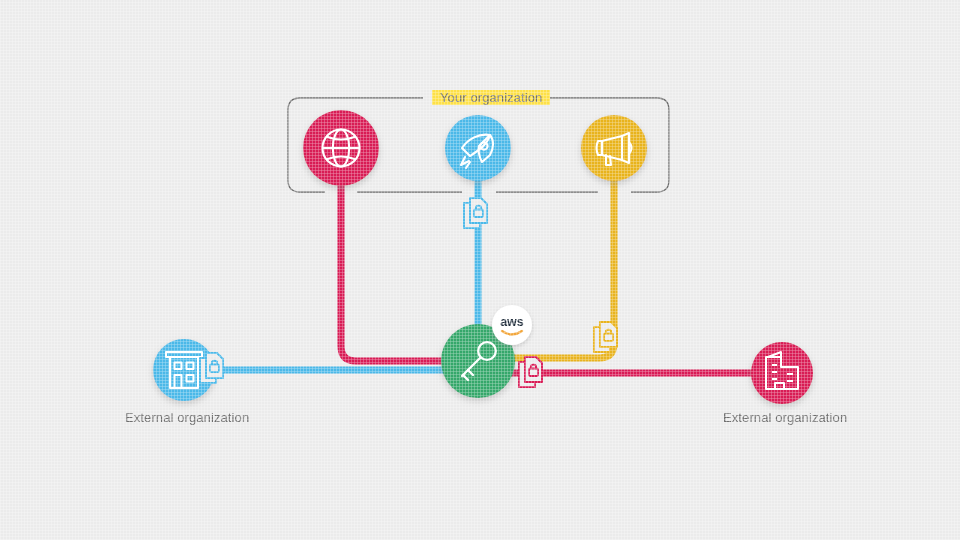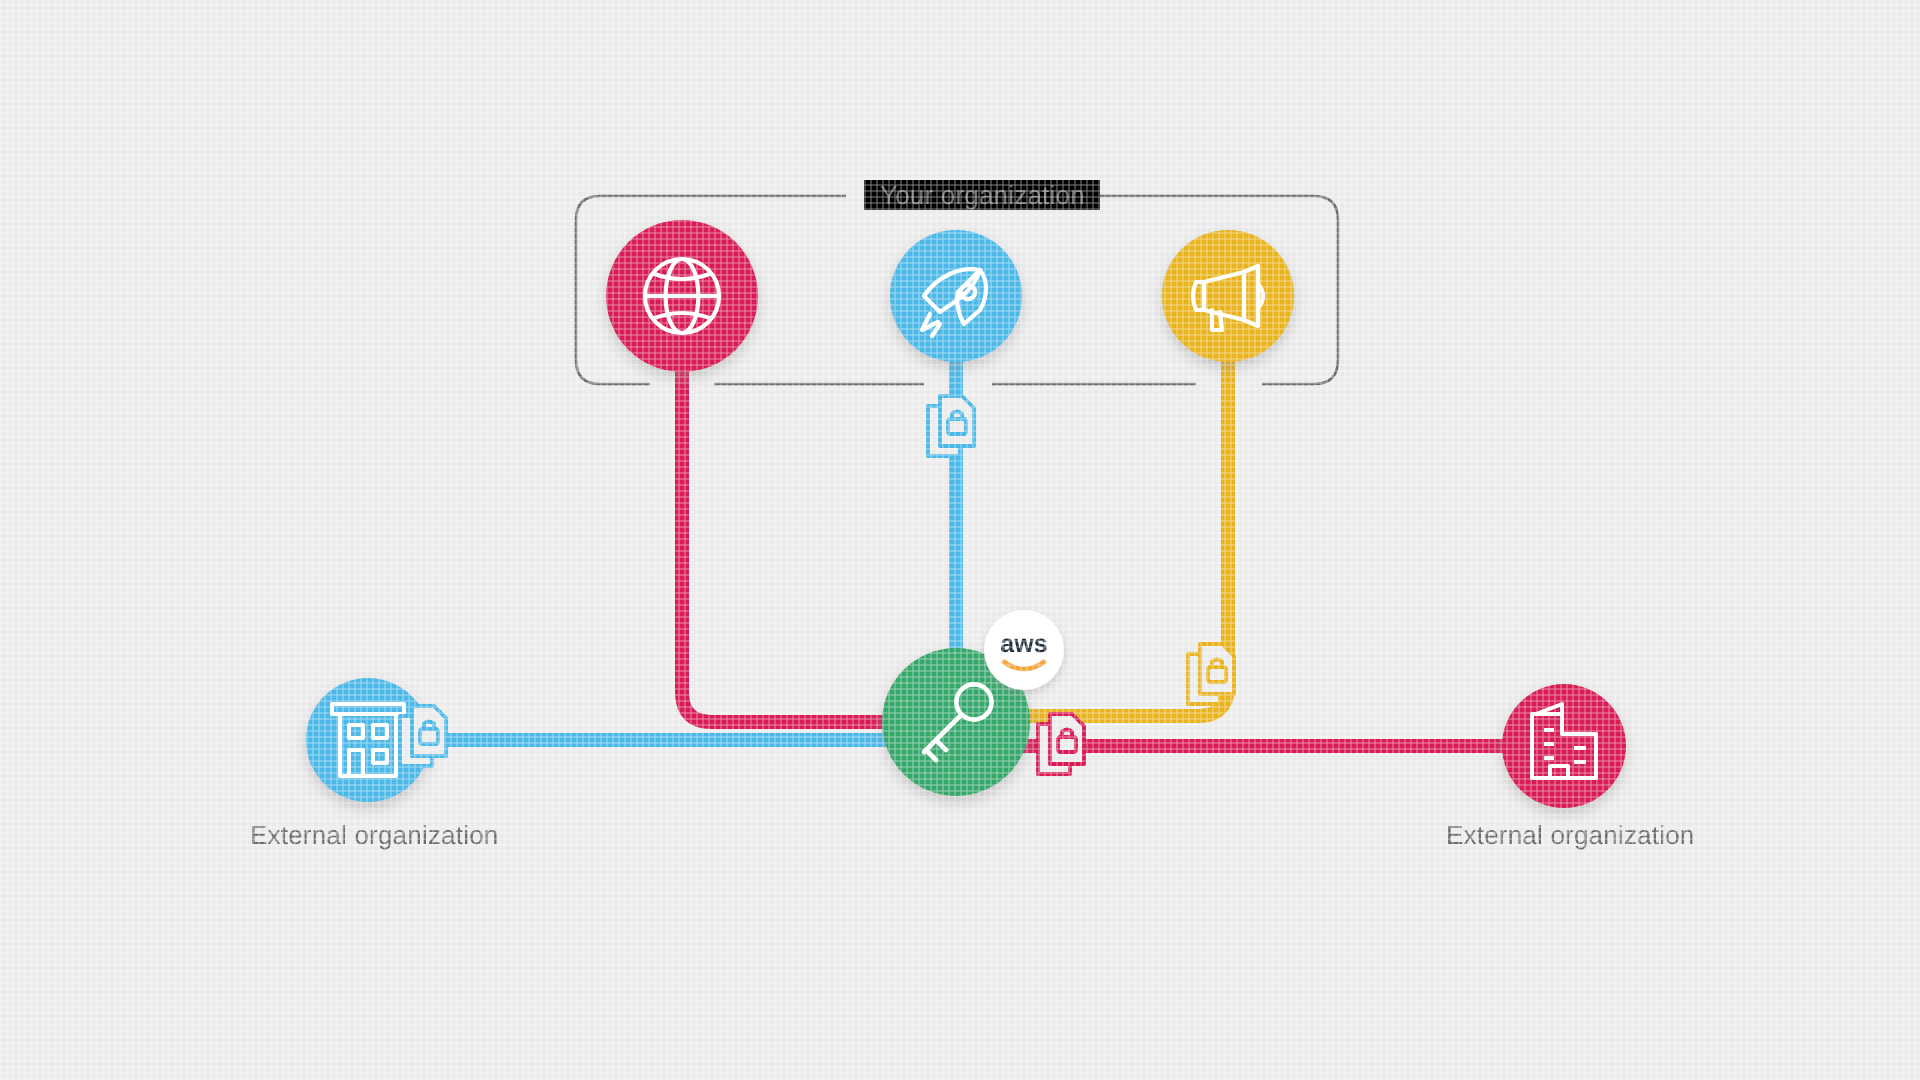--- a/index.html
+++ b/index.html
@@ -34,21 +34,21 @@
     width: 960px; height: 540px;
   }
   .lbl {
     position: absolute;
     color: #6e6e6e;
     font-size: 13px;
     letter-spacing: 0.1px;
     white-space: nowrap;
   }
   .lbl-org {
-    background: #000000;
+    background: #fde047;
     padding: 0 8px;
   }
 </style>
 </head>
 <body>
 
 <div id="stage">
 
   <svg class="layer" viewBox="0 0 960 540">
     <defs>

